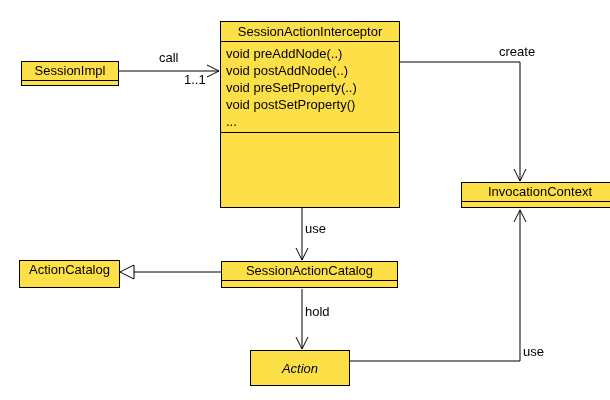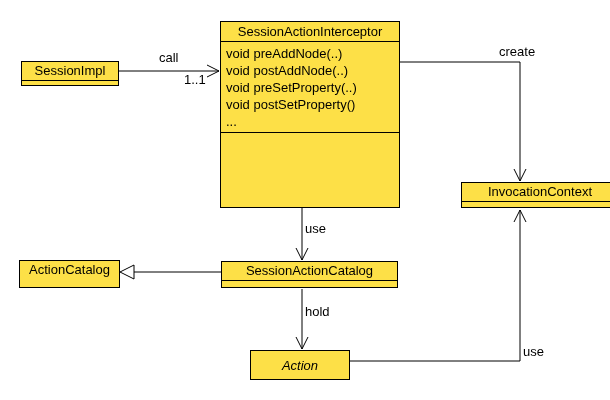--- a/index.html
+++ b/index.html
@@ -107,21 +107,21 @@
   <div class="uml-class" style="left:19px; top:260px; width:101px; height:28px;align-items:center;">
     <div class="uml-title">ActionCatalog</div>
     <div class="uml-empty"></div>
   </div>
 
   <div class="uml-class" style="left:221px; top:261px; width:177px; height:27px;">
     <div class="uml-title">SessionActionCatalog</div>
     <div class="uml-empty"></div>
   </div>
 
-  <div class="uml-class" style="left:250px; top:350px; width:100px; height:30px;">
+  <div class="uml-class" style="left:250px; top:350px; width:100px; height:36px;">
     <div class="uml-single">Action</div>
   </div>
 
   <div class="edge-label" style="left:159px; top:51px;">call</div>
   <div class="edge-label" style="left:184px; top:73px;">1..1</div>
   <div class="edge-label" style="left:499px; top:45px;">create</div>
   <div class="edge-label" style="left:305px; top:222px;">use</div>
   <div class="edge-label" style="left:305px; top:305px;">hold</div>
   <div class="edge-label" style="left:523px; top:345px;">use</div>
 

